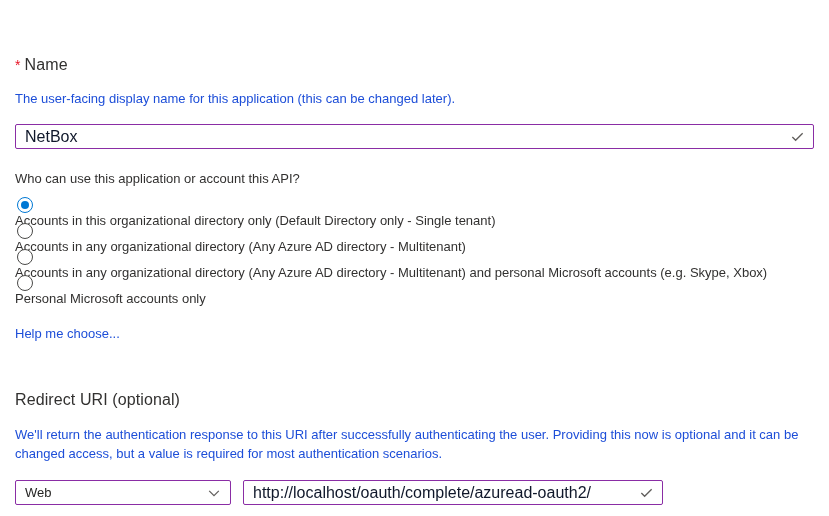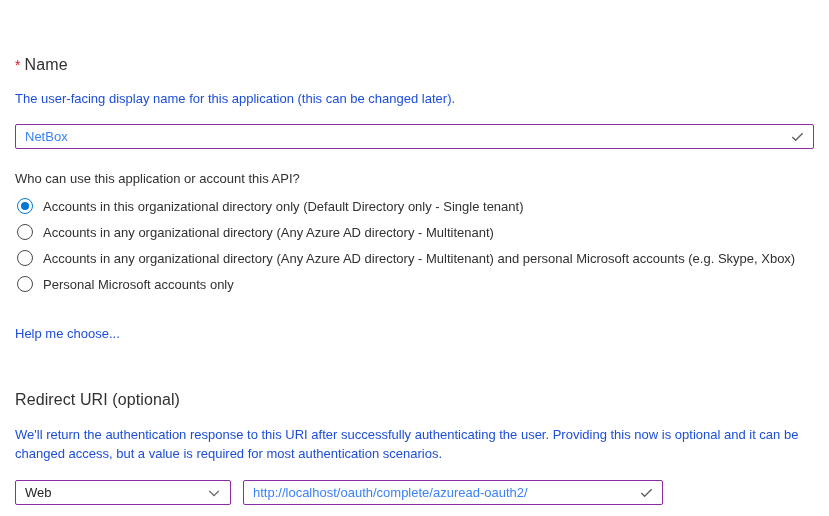--- a/index.html
+++ b/index.html
@@ -39,46 +39,47 @@
     display: flex;
     align-items: center;
     position: relative;
   }
   .textfield input {
     flex: 1;
     border: none;
     outline: none;
     height: 100%;
     padding: 0 9px;
-    font-size: 13px;
-    color: #3b82f6;
+    font-size: 16px;
+    color: #0f172a;
     font-family: "Liberation Sans", "DejaVu Sans", sans-serif;
     background: transparent;
   }
   .field-icon {
     width: 16px;
     height: 16px;
     margin-right: 8px;
     flex: 0 0 auto;
     display: flex;
     align-items: center;
     justify-content: center;
   }
 
   
   .accounts-title { margin-top: 44px; }
   .question { margin-top: 22px; font-size: 13px; }
 
   .radio-group { margin-top: 11px; }
   .radio-row {
     display: flex;
-    align-items: center;
+    align-items: flex-start;
     height: 18px;
     margin-bottom: 8px;
     cursor: pointer;
+    flex-direction: column;
   }
   .radio-circle {
     width: 16px;
     height: 16px;
     border-radius: 50%;
     border: 1px solid #4a4a48;
     margin-left: 2px;
     margin-right: 10px;
     flex: 0 0 auto;
     display: flex;

